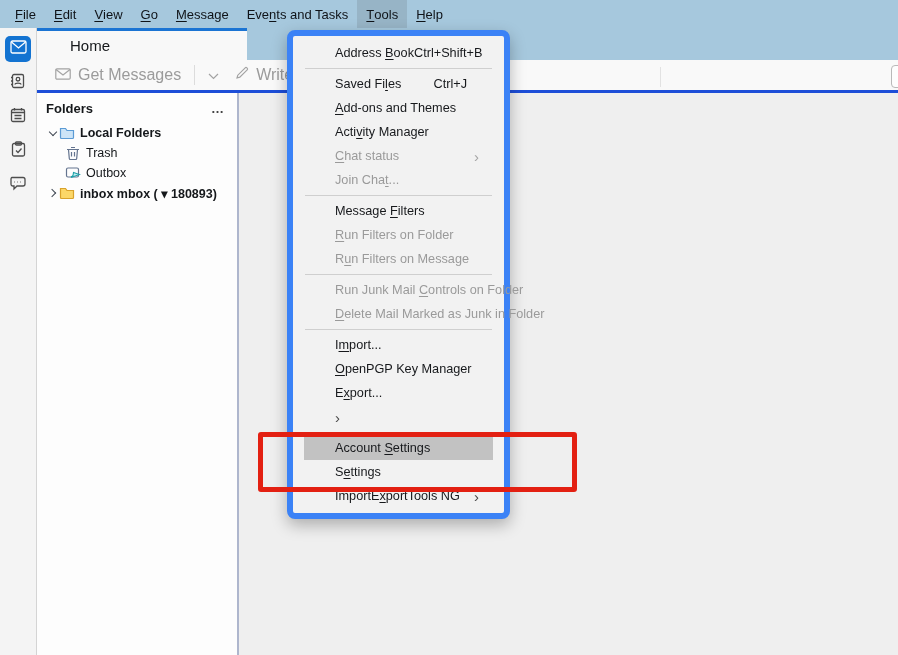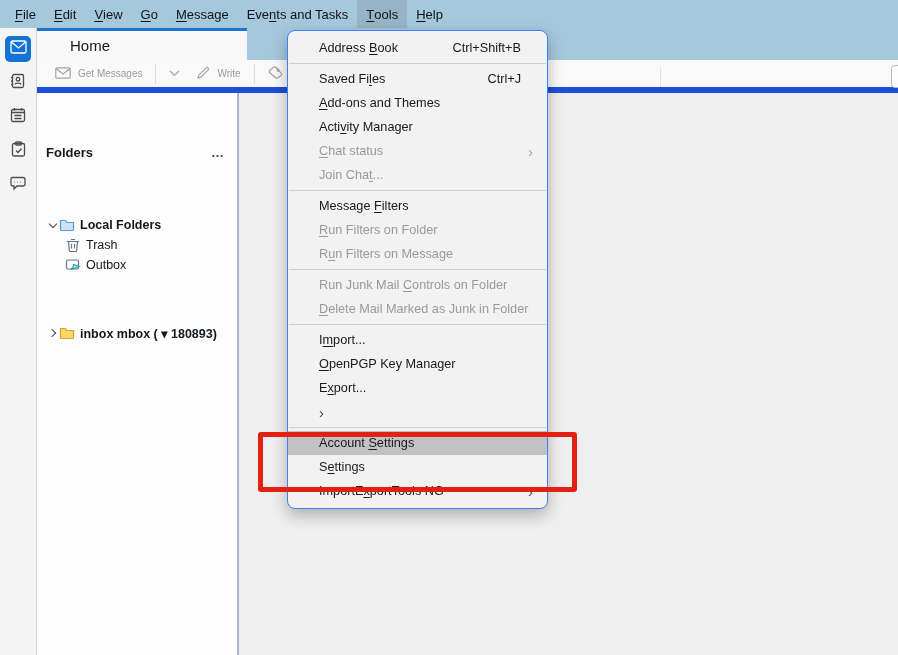--- a/index.html
+++ b/index.html
@@ -28,53 +28,53 @@
   .space-btn.active svg { stroke:#ffffff; }
 
   
   .tabbar { position:absolute; left:37px; top:28px; right:0; height:32px; background:#a6c8dd; }
   .tab-home { position:absolute; left:0; top:0; width:210px; height:32px;
     background:#f8f8f8; border-top:3px solid #1b74d3;
     display:flex; align-items:center; padding-left:33px; font-size:15px; color:#15181b; }
 
   
   .toolbar { position:absolute; left:37px; top:60px; right:0; height:33px;
-    background:#f9f9f9; border-bottom:6px solid #1d4ed8;
-    display:flex; align-items:center; font-size:10px; color:#9b9b9b; padding-left:10px; }
+    background:#f9f9f9; border-bottom:3px solid #1d4ed8;
+    display:flex; align-items:center; font-size:16px; color:#9b9b9b; padding-left:10px; }
   .tb-btn { display:flex; align-items:center; gap:7px; padding:0 8px; height:26px; border-radius:3px; }
   .tb-sep { width:1px; height:20px; background:#dcdcdc; margin:0 5px; }
   .tb-icon svg { stroke:#a3a3a3; fill:none; stroke-width:1.2; }
   .tb-sep-far { position:absolute; left:623px; top:7px; width:1px; height:20px; background:#e2e2e2; }
   .tb-partial { position:absolute; right:-8px; top:5px; width:15px; height:23px;
     border:1px solid #b9b9b9; border-radius:4px; background:#fdfdfd; }
 
   
   .folder-pane { position:absolute; left:37px; top:93px; width:200px; bottom:0; background:#fdfdfd; }
   .fp-header { display:flex; align-items:center; justify-content:space-between;
-    padding:8px 12px 7px 9px; font-size:13px; font-weight:bold; color:#15181b;margin-top:44px; }
+    padding:8px 12px 7px 9px; font-size:13px; font-weight:bold; color:#15181b; }
   .fp-more { font-weight:bold; color:#444; font-size:13px; letter-spacing:1px; line-height:6px; }
   .fp-row { display:flex; align-items:center; height:20px; font-size:12.5px; color:#15181b; white-space:pre; }
   .fp-row.bold { font-weight:bold; }
   .twisty { width:13px; display:flex; justify-content:center; align-items:center; }
   .chev { width:6px; height:6px; border-right:1.4px solid #3f4753; border-bottom:1.4px solid #3f4753; }
   .chev.down { transform:rotate(45deg); margin-top:-3px; }
   .chev.right { transform:rotate(-45deg); margin-left:-2px; }
   .fp-icon { width:16px; height:16px; margin-right:5px; flex:none; }
-  .pad-parent { padding-left:9px;margin-top:48px; }
+  .pad-parent { padding-left:9px; }
   .pad-child { padding-left:15px; }
   .slot { width:13px; flex:none; }
 
   
   .main { position:absolute; left:237px; top:93px; right:0; bottom:0;
     background:#efefef; border-left:2px solid #aeb6cd; }
 
   
-  .tools-menu { position:absolute; left:287px; top:30px; width:261px;
-    background:#f2f2f2; border:1px solid #3b82f6; border-radius:8px;
-    box-shadow:0 6px 16px rgba(0,0,0,.28); padding:5px 0; z-index:5;
+  .tools-menu { position:absolute; left:287px; top:30px; width:223px;
+    background:#f2f2f2; border:6px solid #3b82f6; border-radius:8px;
+    box-shadow:0 6px 16px rgba(0,0,0,.28); padding:5px 11px; z-index:5;
     font-size:12.7px; color:#17191c; }
   .mi { height:24px; display:flex; align-items:center; padding:0 14px 0 31px; white-space:pre; }
   .mi .lbl { flex:1; }
   .mi .sc { padding-right:12px; }
   .mi.disabled { color:#9a9a9a;gap:32px; }
   .mi.hl { background:#c2c2c2; }
   .sub-arrow { font-size:15px; color:#4a4a4a; line-height:1; }
   .mi.disabled .sub-arrow { color:#a5a5a5; }
   .msep { height:1px; background:#cfcfcf; margin:3px 1px; }
 

